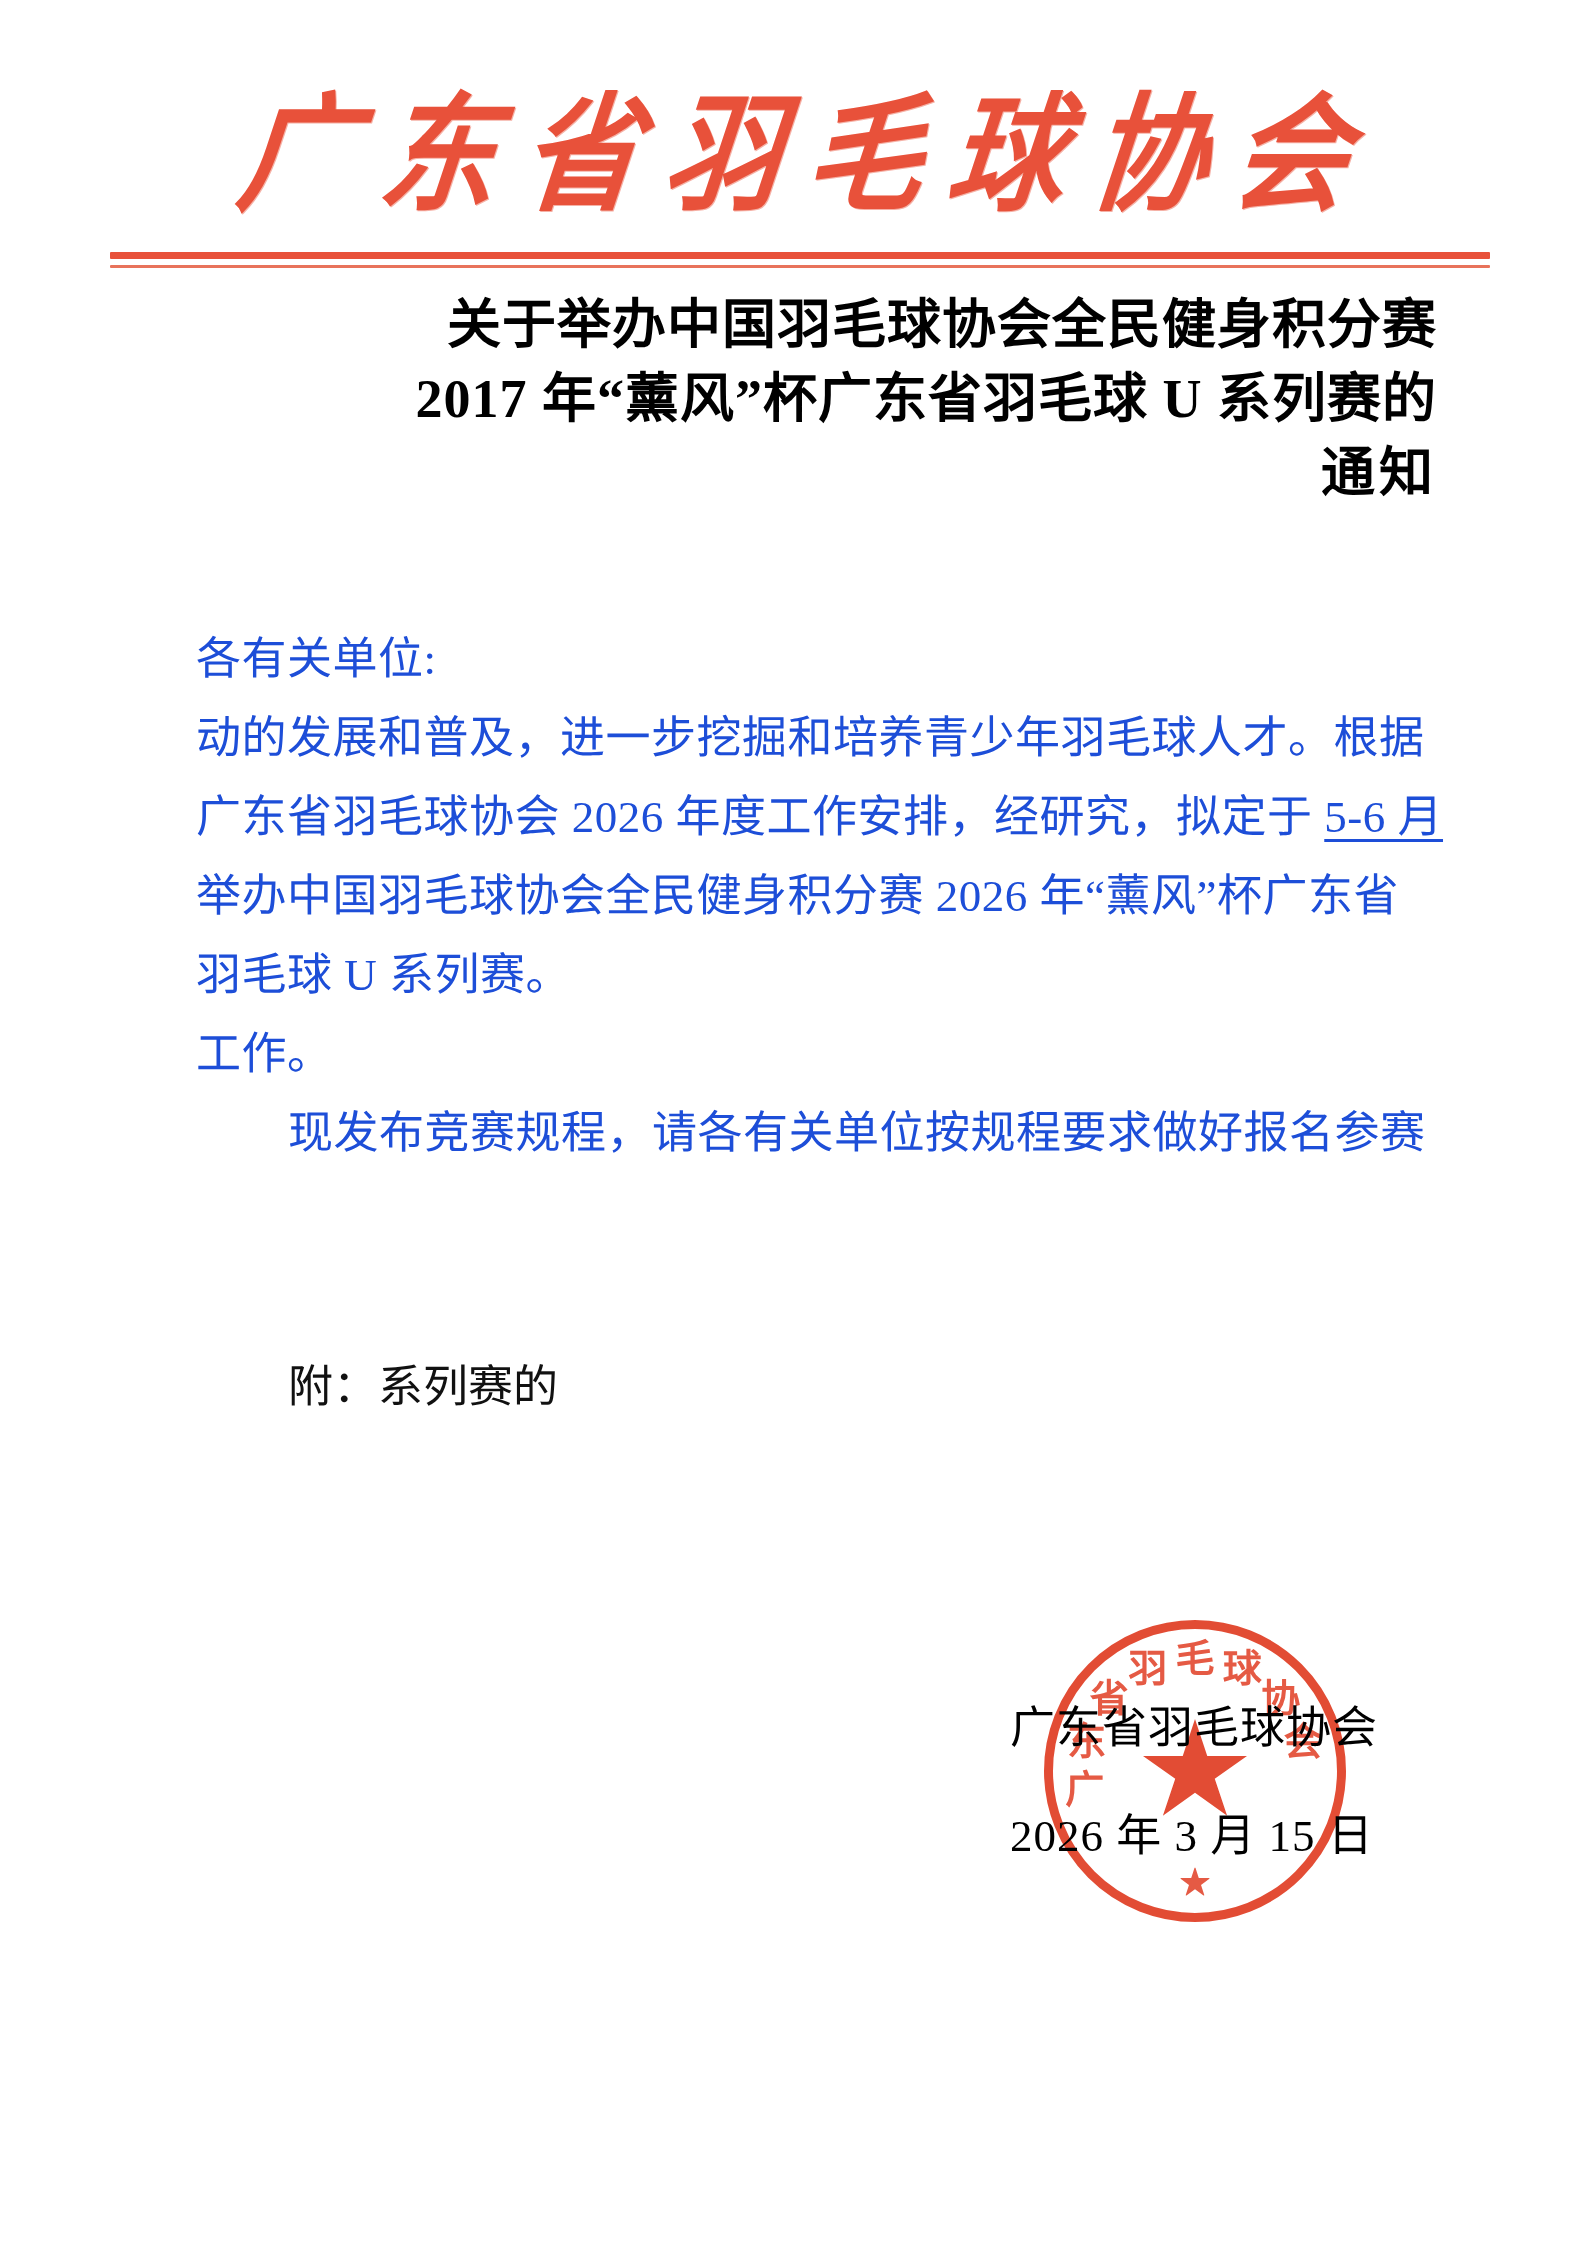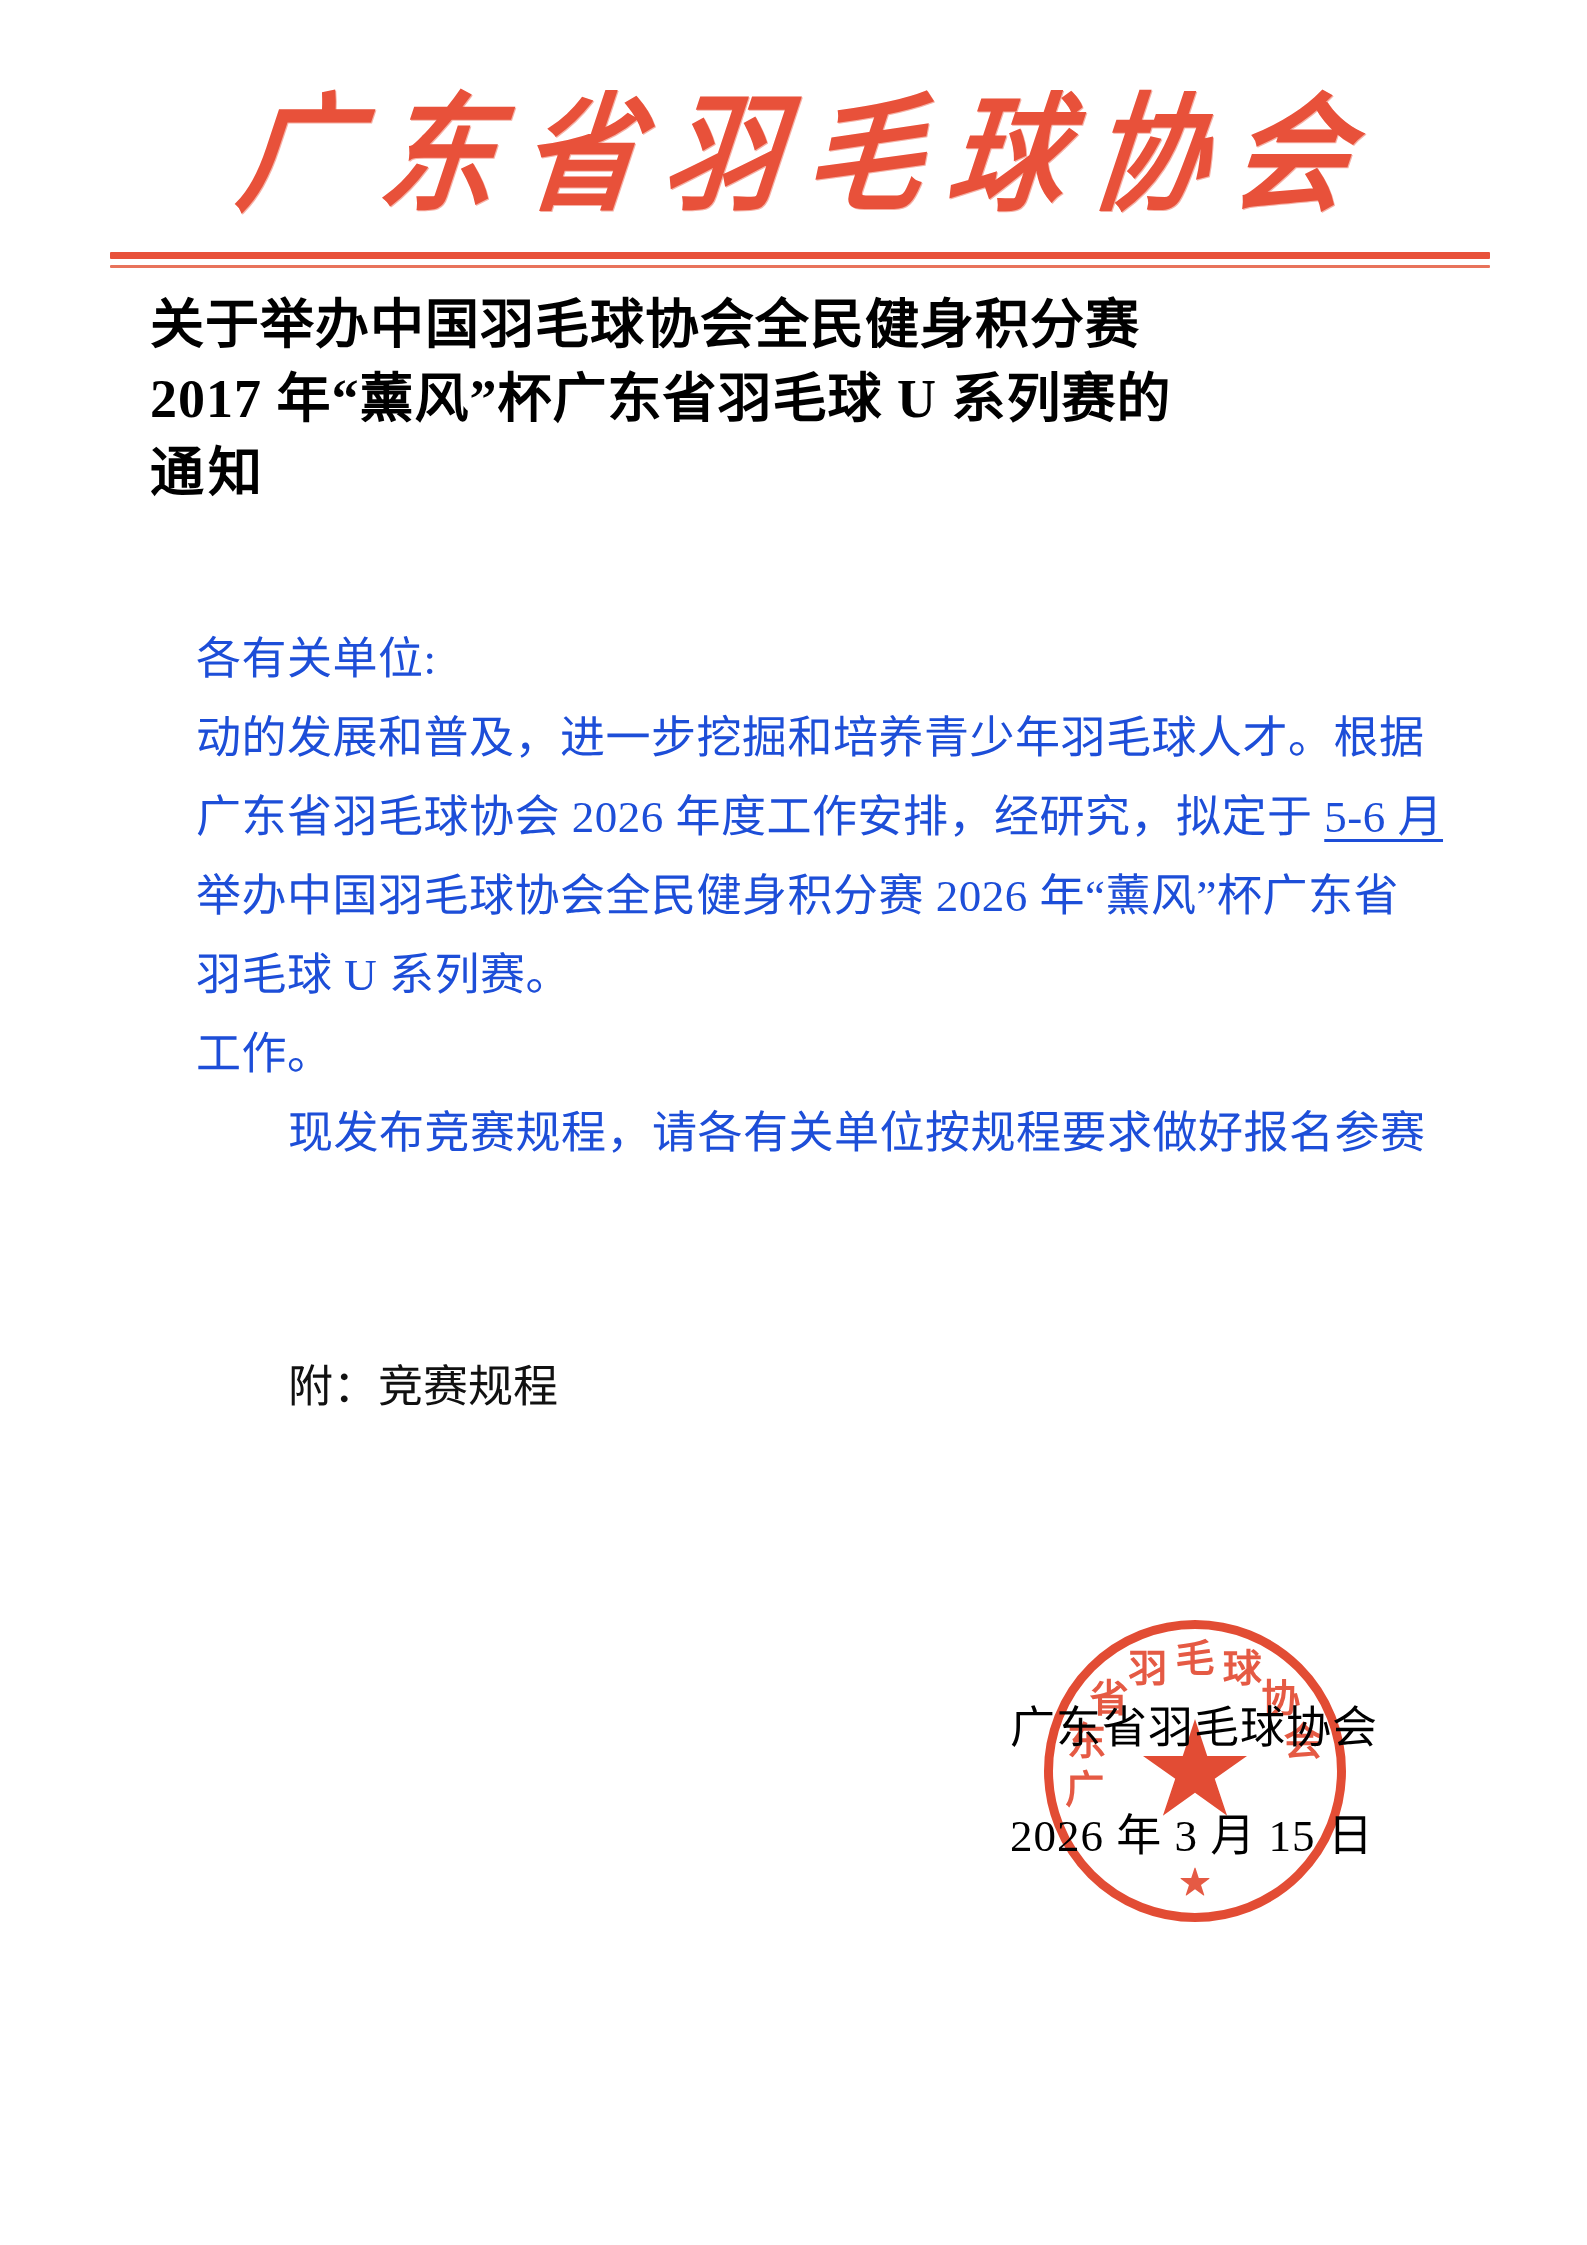--- a/index.html
+++ b/index.html
@@ -62,21 +62,21 @@
     background: #E8735B;
     border-radius: 1px;
   }
 
   
   .doc-title {
     position: absolute;
     top: 288px;
     left: 150px;
     width: 1287px;
-    text-align: left;
+    text-align: right;
     font-family: "Liberation Serif", "DejaVu Serif", serif;
     font-weight: bold;
     font-size: 54px;
     line-height: 74px;
     color: #000000;
     letter-spacing: 1px;
   }
   .doc-title .tline { display: block; white-space: nowrap; }
   .doc-title .tline-3 { letter-spacing: 4px; }
 
@@ -204,21 +204,21 @@
     <span class="body-line">动的发展和普及，进一步挖掘和培养青少年羽毛球人才。根据</span>
     <span class="body-line"><span>广东省羽毛球协会 2026 年度工作安排，经研究，拟定于 </span><span class="uline">5-6 月</span></span>
     <span class="body-line">举办中国羽毛球协会全民健身积分赛 2026 年“薰风”杯广东省</span>
     <span class="body-line">羽毛球 U 系列赛。</span>
 
     <span class="body-line">工作。</span>
     <span class="body-line indent">现发布竞赛规程，请各有关单位按规程要求做好报名参赛</span>
   </div>
 
   <div class="attach-block">
-    <span class="body-line indent">附：竞赛规程</span>
+    <span class="body-line indent">附：系列赛的</span>
   </div>
 
   <div class="sign-area">
     <div class="seal">
       <div class="seal-ring-text">
         <span style="transform: rotate(-100deg) translateY(-112px) rotate(100deg);">广</span>
         <span style="transform: rotate(-75deg) translateY(-112px) rotate(75deg);">东</span>
         <span style="transform: rotate(-50deg) translateY(-112px) rotate(50deg);">省</span>
         <span style="transform: rotate(-25deg) translateY(-112px) rotate(25deg);">羽</span>
         <span style="transform: rotate(0deg) translateY(-112px) rotate(0deg);">毛</span>

